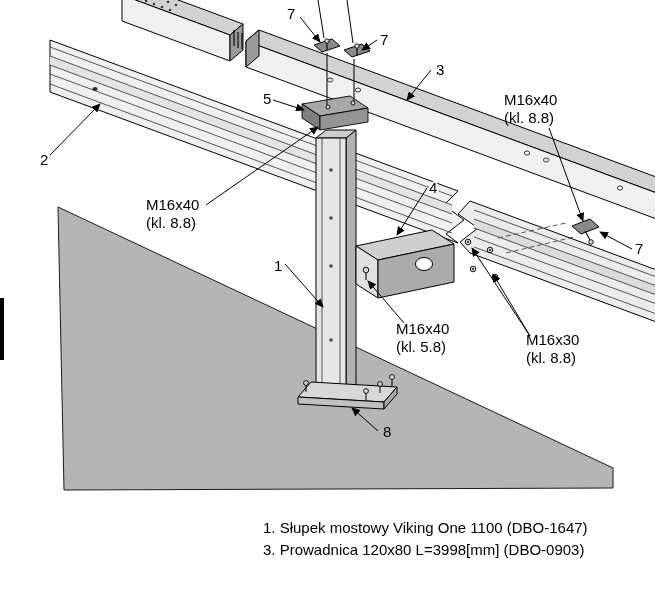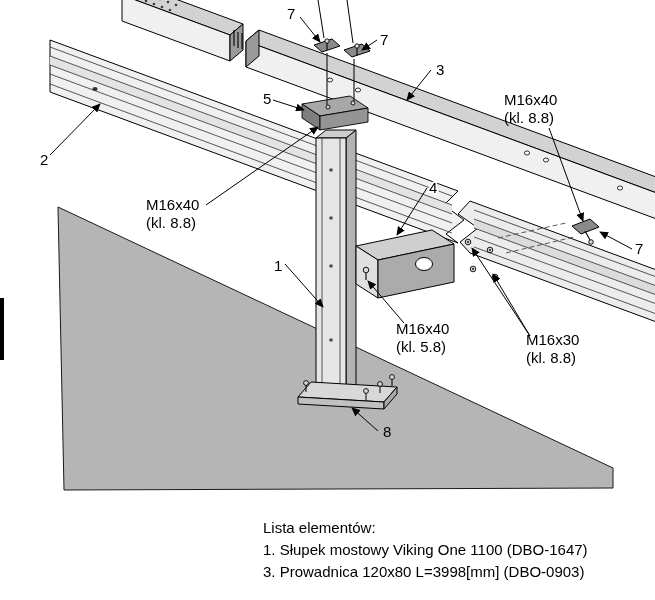--- a/index.html
+++ b/index.html
@@ -198,18 +198,17 @@
     <text x="146" y="210">M16x40</text>
     <text x="146" y="228">(kl. 8.8)</text>
     <text class="halo" x="396" y="334">M16x40</text>
     <text class="halo" x="396" y="352">(kl. 5.8)</text>
     <text x="526" y="345">M16x30</text>
     <text x="526" y="363">(kl. 8.8)</text>
   </g>
 </svg>
 
 <div class="parts">
-  <div>Lista elementów:</div>
   <div>1. Słupek mostowy Viking One 1100 (DBO-1647)</div>
   <div>3. Prowadnica 120x80 L=3998[mm] (DBO-0903)</div>
 </div>
 
 </div>
 
 </body></html>

